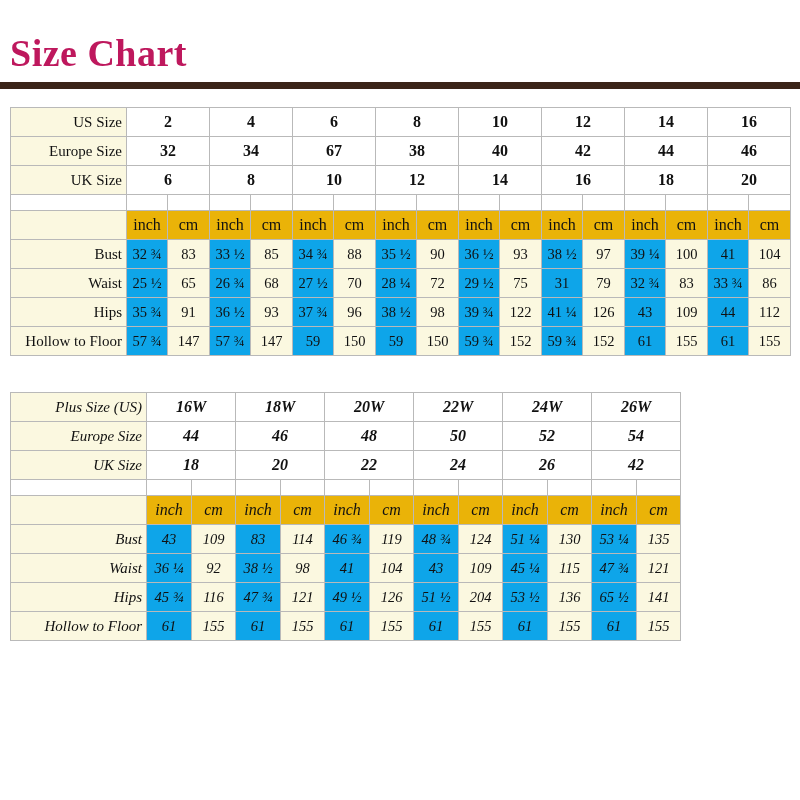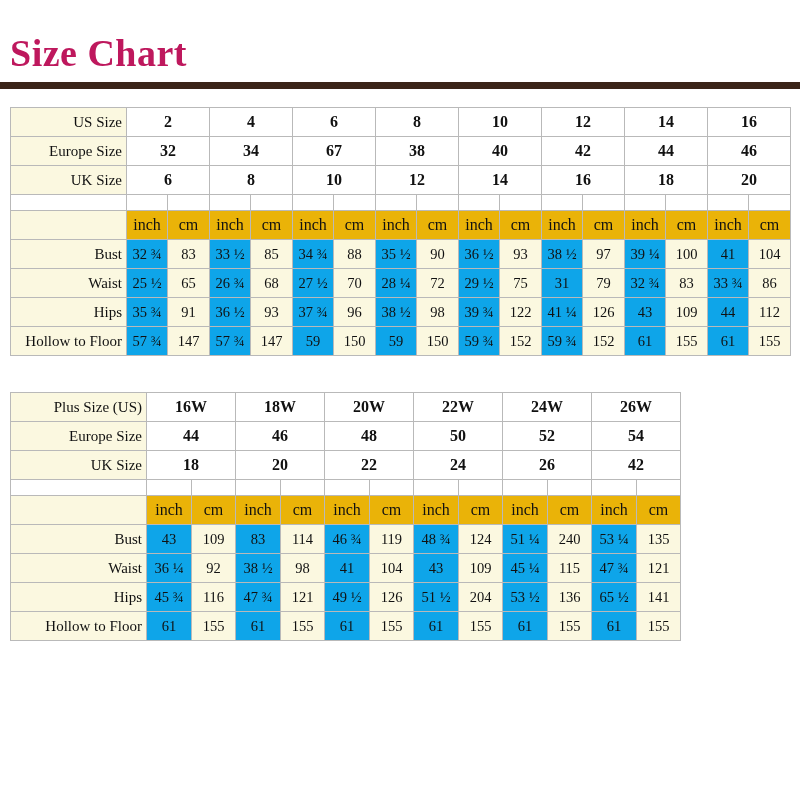--- a/index.html
+++ b/index.html
@@ -274,21 +274,21 @@
           <td class="inch">61</td>
           <td class="cm">155</td>
         </tr>
       </tbody>
     </table>
   </div>
 
   <div class="spacer-2"></div>
 
   <div class="tbl-wrap">
-    <table style="width:670px;">
+    <table style="width:670px;font-style:italic;">
       <colgroup>
         <col style="width:136px">
         <col style="width:45px">
           <col style="width:44px">
         <col style="width:45px">
           <col style="width:44px">
         <col style="width:45px">
           <col style="width:44px">
         <col style="width:45px">
           <col style="width:44px">
@@ -359,21 +359,21 @@
           <td class="rowhead">Bust</td>
           <td class="inch">43</td>
           <td class="cm">109</td>
           <td class="inch">83</td>
           <td class="cm">114</td>
           <td class="inch">46 ¾</td>
           <td class="cm">119</td>
           <td class="inch">48 ¾</td>
           <td class="cm">124</td>
           <td class="inch">51 ¼</td>
-          <td class="cm">240</td>
+          <td class="cm">130</td>
           <td class="inch">53 ¼</td>
           <td class="cm">135</td>
         </tr>
         <tr>
           <td class="rowhead">Waist</td>
           <td class="inch">36 ¼</td>
           <td class="cm">92</td>
           <td class="inch">38 ½</td>
           <td class="cm">98</td>
           <td class="inch">41</td>

